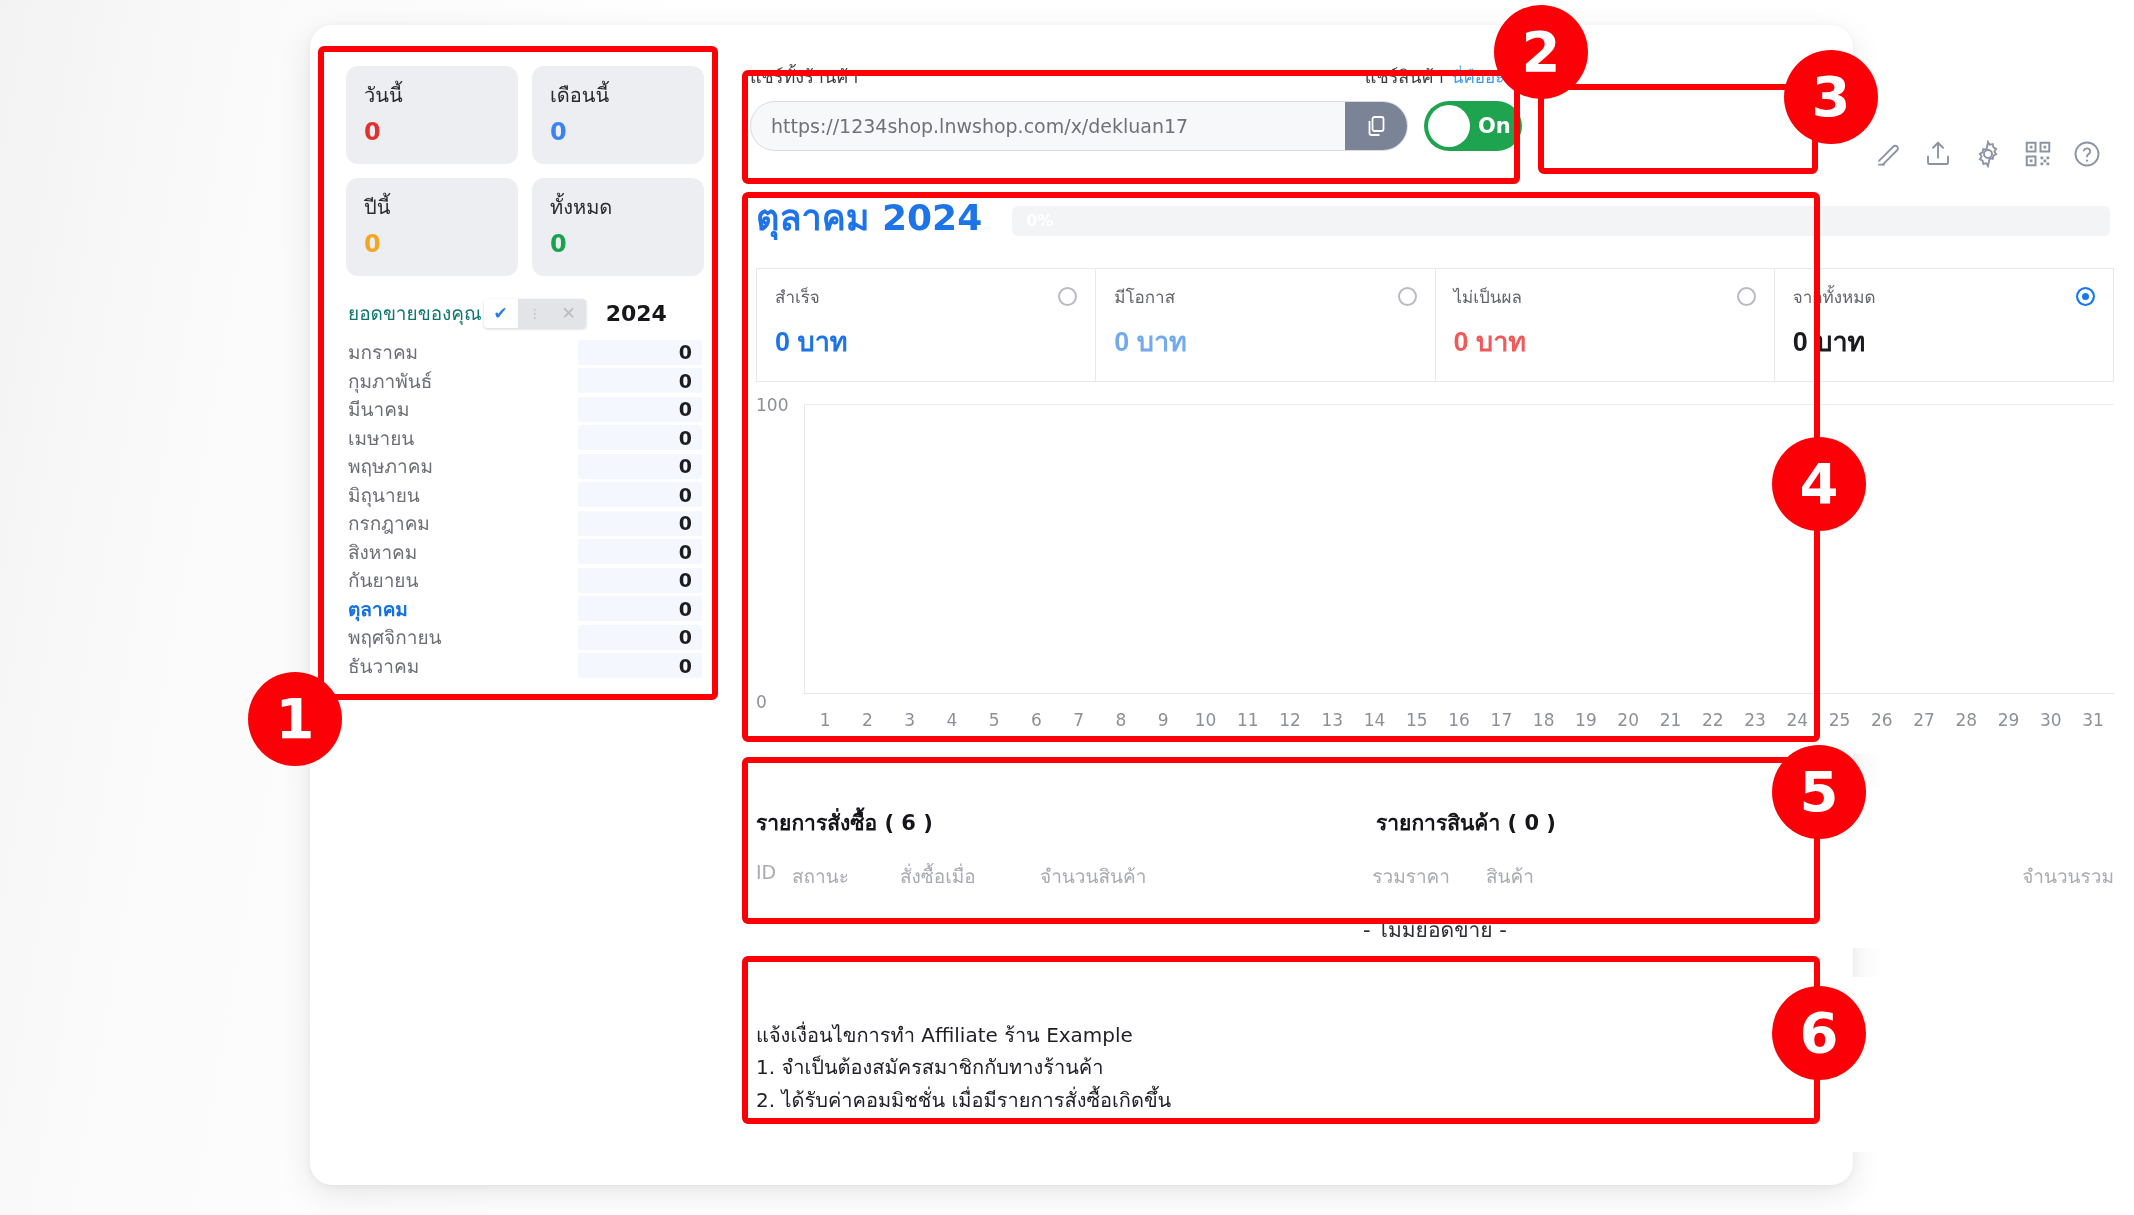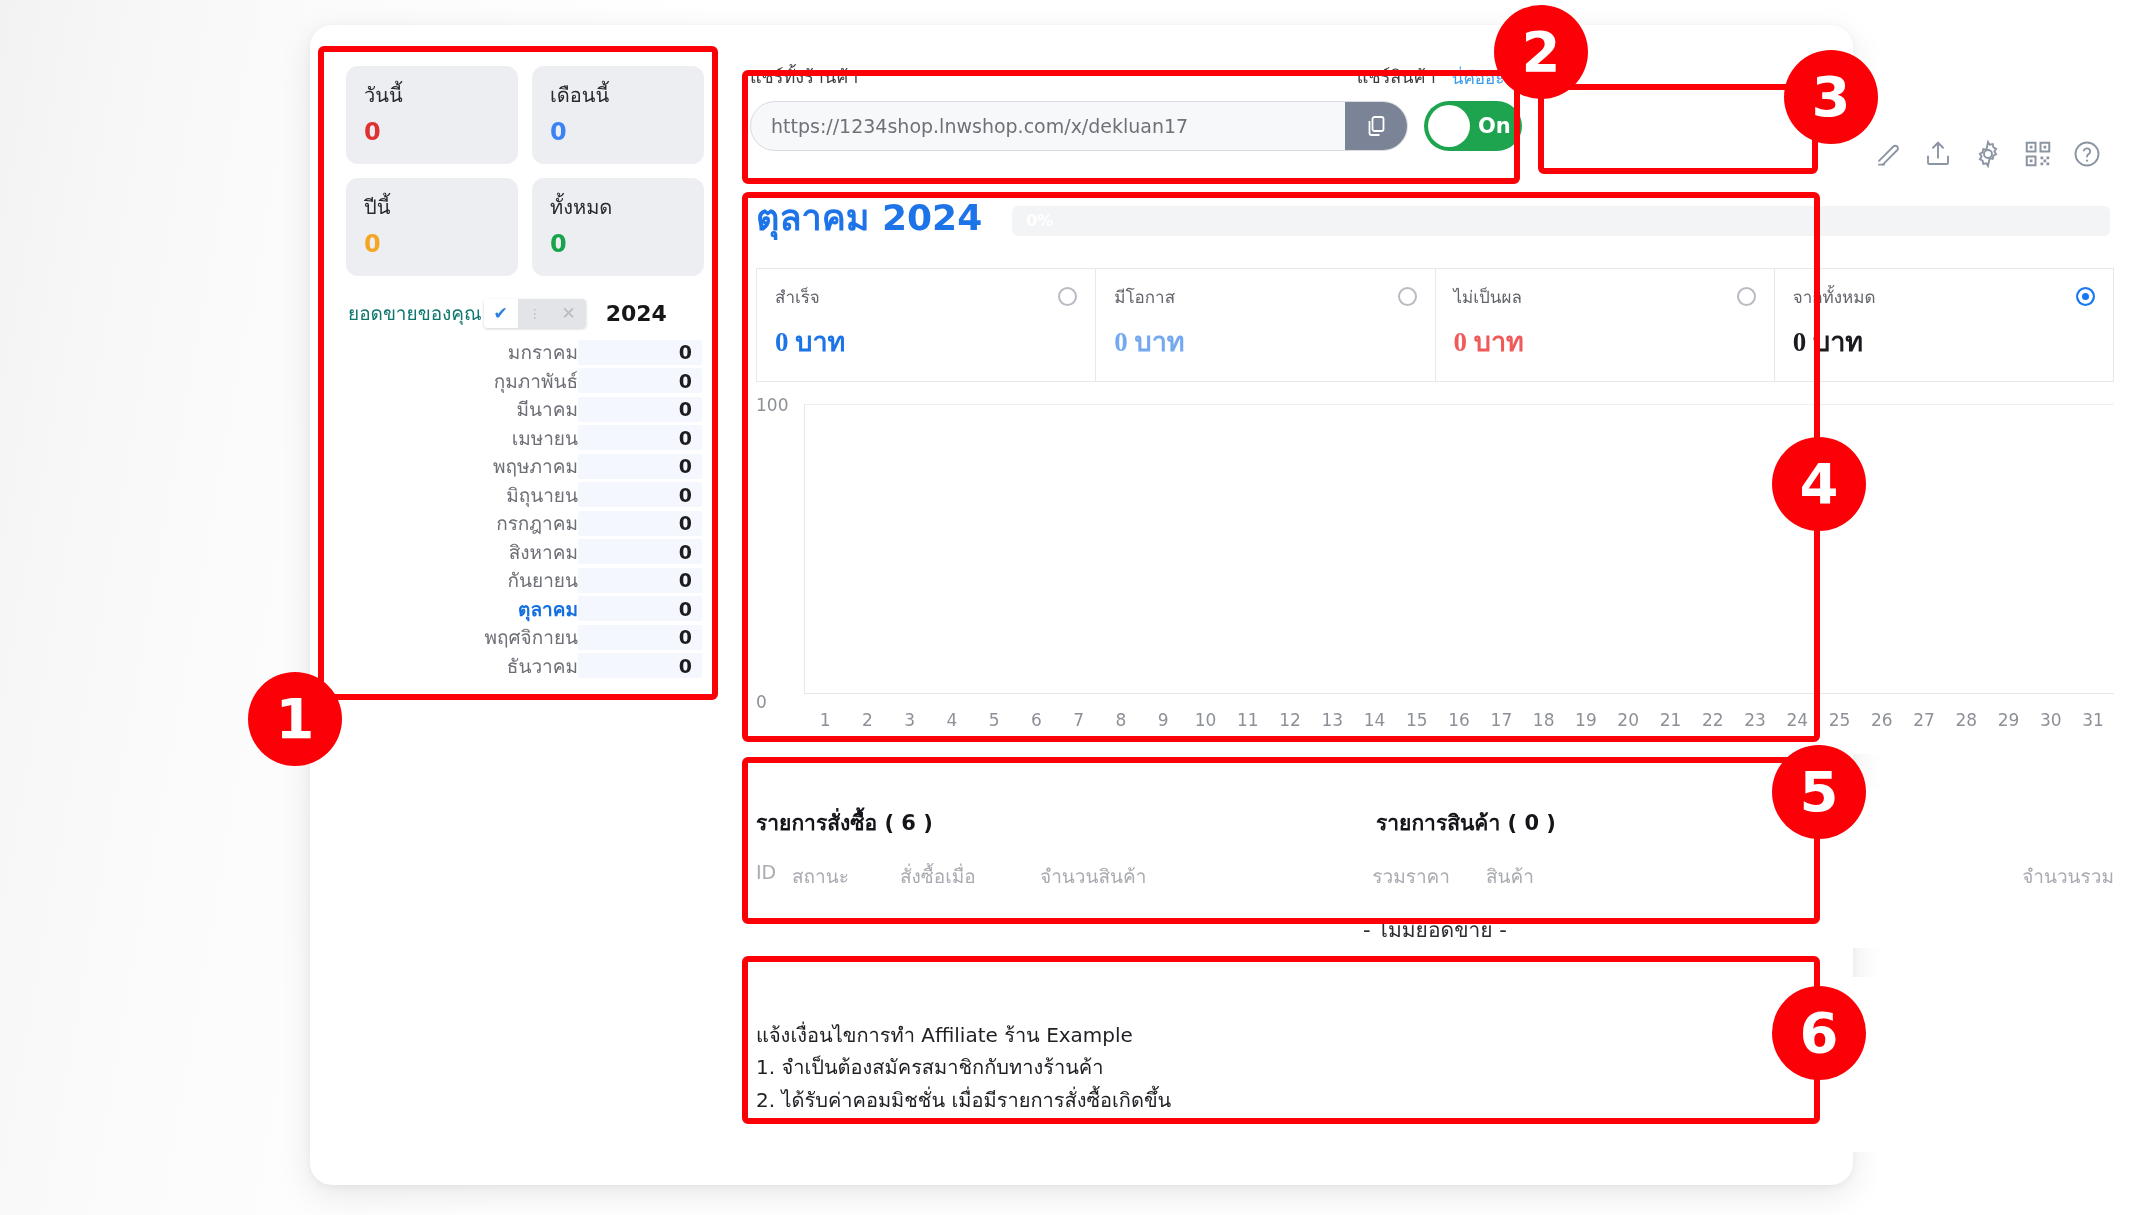--- a/index.html
+++ b/index.html
@@ -69,21 +69,21 @@
     width: 34px; font-size: 17px;
   }
   .seg-on { background: #ffffff; color: #2b7fe0; }
   .seg-mid { background: #e3e4e7; color: #b9bbc0; font-size: 13px; }
   .seg-off { background: #e3e4e7; color: #b9bbc0; }
   .sales-year {
     font-size: 22px; font-weight: 700; color: #17171a;
     margin-left: 20px; font-family: "DejaVu Sans", sans-serif;
   }
 
-  .month-list { padding: 4px 18px 10px 18px; text-align: right; }
+  .month-list { padding: 4px 18px 10px 18px; }
   .month-row {
     display: flex; align-items: center;
     height: 28.5px;
   }
   .month-name {
     flex: 0 0 auto; width: 230px;
     font-size: 19px; color: #6d6f76;
     font-family: "DejaVu Sans", sans-serif;
   }
   .month-row.current .month-name { color: #1470e0; font-weight: 700; }
@@ -104,21 +104,21 @@
     background: #fff;
   }
   .share-top {
     display: flex; justify-content: space-between; align-items: baseline;
     padding: 9px 8px 0 10px;
   }
   .share-lbl {
     font-size: 18px; color: #3d3d42;
     font-family: "DejaVu Sans", sans-serif;
   }
-  .share-right { display: flex; align-items: flex-end; gap: 16px; }
+  .share-right { display: flex; align-items: center; gap: 8px; }
   .share-help {
     font-size: 17px; color: #3d9ae8; cursor: pointer;
     font-family: "DejaVu Sans", sans-serif;
   }
   .share-row {
     display: flex; align-items: center; gap: 16px;
     padding: 10px 8px 0 10px;
   }
   .url-wrap {
     flex: 1; display: flex; align-items: stretch;
@@ -207,21 +207,21 @@
   .radio {
     width: 19px; height: 19px; border-radius: 50%;
     border: 2px solid #b8bbc2; flex: 0 0 auto;
   }
   .radio.on {
     border-color: #1877f2; background: #1877f2;
     box-shadow: inset 0 0 0 4px #fff;
   }
   .status-val {
     font-size: 27px; font-weight: 700; margin-top: 10px;
-    font-family: Liberation Serif, serif;
+    font-family: Liberation Sans, sans-serif;
   }
 
   .plot {
     position: relative;
     margin: 22px 16px 0 16px;
     height: 330px;
   }
   .y-lbl {
     position: absolute; left: 0; font-size: 17px; color: #8d9096;
     font-family: "DejaVu Sans", sans-serif;

